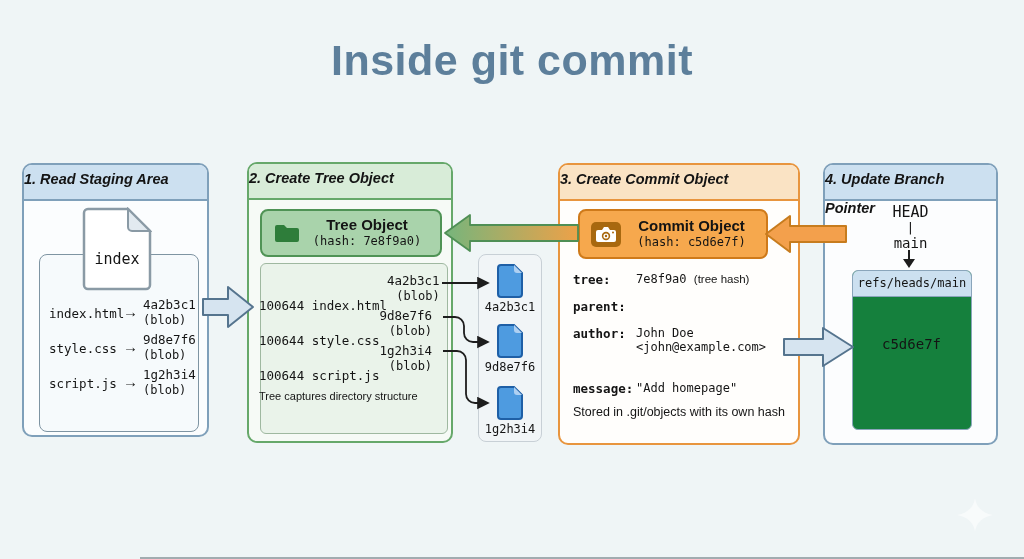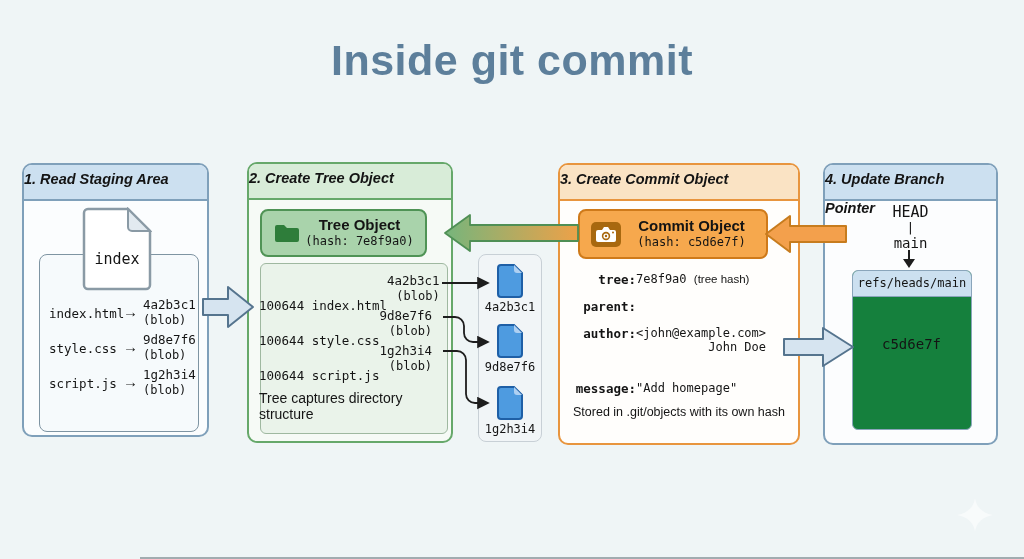--- a/index.html
+++ b/index.html
@@ -35,55 +35,55 @@
   }
   .p1-row{position:absolute; left:25px; width:160px; height:32px; display:flex; align-items:flex-start;}
   .p1-file{font-size:12.5px; width:74px; padding-top:8px;}
   .p1-arrow{font-size:15px; width:20px; padding-top:5px; color:#1a1a1a;}
   .hash-stack{display:flex; flex-direction:column; line-height:14.5px; font-size:12.5px;}
   .blob-type{font-size:12px;}
   
   #panel2{left:247px; top:162px; width:206px; height:281px; background:#f6faf6; border:2px solid #66a86a;}
   #panel2 .panel-header{background:#d8ecd8; border-bottom:2px solid #66a86a;}
   #tree-box{
-    position:absolute; left:11px; top:45px; width:167px; height:48px;
+    position:absolute; left:11px; top:45px; width:182px; height:48px;
     background:#a9d3ab; border:2px solid #4f9355; border-radius:8px;
     display:flex; align-items:center; box-sizing:border-box;
   }
   #tree-box .box-text{flex:1; text-align:center; line-height:16px; margin-left:-6px;}
   .box-title{font-weight:bold; font-size:15px;}
   .box-hash{font-size:12px;}
   .box-icon{margin-left:12px;}
   #p2-list{
     position:absolute; left:11px; top:99px; width:186px; height:169px;
     background:#eaf3ea; border:1.5px solid #9fb8a0; border-radius:6px;
   }
   .p2-row{position:absolute; left:10px; width:168px; display:flex; justify-content:space-between;}
   .p2-left{font-size:12.5px; padding-top:4px; white-space:pre;margin-top:20px;}
   .p2-row .hash-stack{text-align:right; align-items:flex-end;}
-  #p2-footer{position:absolute; left:10px; width:180px; font-size:14px;}
+  #p2-footer{position:absolute; left:10px; width:180px; font-size:11px;}
   
   #blob-col{
     position:absolute; left:478px; top:254px; width:64px; height:188px;
     background:#f1f5f7; border:1.5px solid #c8d0d6; border-radius:8px; box-sizing:border-box;
   }
   .blob-item{position:absolute; left:0; width:64px; display:flex; flex-direction:column; align-items:center;}
   .blob-label{font-size:12px; margin-top:2px;}
   
   #panel3{left:558px; top:163px; width:242px; height:282px; background:#fffefc; border:2px solid #e8953e;}
   #panel3 .panel-header{background:#fae3c4; border-bottom:2px solid #e8953e;}
   #commit-box{
     position:absolute; left:18px; top:44px; width:190px; height:50px;
     background:#f6a84d; border:2px solid #cf7a1a; border-radius:8px;
     display:flex; align-items:center; box-sizing:border-box;
   }
   #commit-box .box-text{flex:1; text-align:center; line-height:16px; margin-left:-4px;}
   .camera-wrap{margin-left:11px; width:30px; height:25px; background:#a8680f; border-radius:5px;
     display:flex; align-items:center; justify-content:center;}
-  .p3-field{position:absolute; left:13px; width:218px; display:flex;text-align:right;}
+  .p3-field{position:absolute; left:13px; width:218px; display:flex;}
   .p3-label{font-size:12.5px; font-weight:bold; width:63px; flex:none;}
   .p3-value{font-size:12px; white-space:pre; line-height:14px;}
   .p3-note{font-family:"Liberation Sans",sans-serif; font-size:11.5px;}
   #p3-footer{position:absolute; left:13px; width:220px; font-size:12.5px;}
   
   #panel4{left:823px; top:163px; width:175px; height:282px; background:#fcfdfe; border:2px solid #7fa0ba;}
   #panel4 .panel-header{background:#cce0f0; border-bottom:2px solid #7fa0ba;}
   .p4-center{position:absolute; left:0; width:171px; text-align:center;}
   #p4-head{top:38px; font-size:15px;}
   #p4-pipe{top:55px; font-size:13px;}
@@ -225,22 +225,22 @@
     <div class="p3-field" style="top:107px">
       <span class="p3-label mono">tree:</span>
       <span class="p3-value mono"><span>7e8f9a0 </span><span class="p3-note">(tree hash)</span></span>
     </div>
     <div class="p3-field" style="top:134px">
       <span class="p3-label mono">parent:</span>
     </div>
     <div class="p3-field" style="top:161px">
       <span class="p3-label mono">author:</span>
       <span class="p3-value mono" style="display:flex;flex-direction:column;">
+        <span>John Doe</span>
         <span>&lt;john@example.com&gt;</span>
-        <span>John Doe</span>
       </span>
     </div>
     <div class="p3-field" style="top:216px">
       <span class="p3-label mono">message:</span>
       <span class="p3-value mono">"Add homepage"</span>
     </div>
     <div id="p3-footer" style="top:240px">Stored in .git/objects with its own hash</div>
   </div>
 
   <div class="panel" id="panel4">

